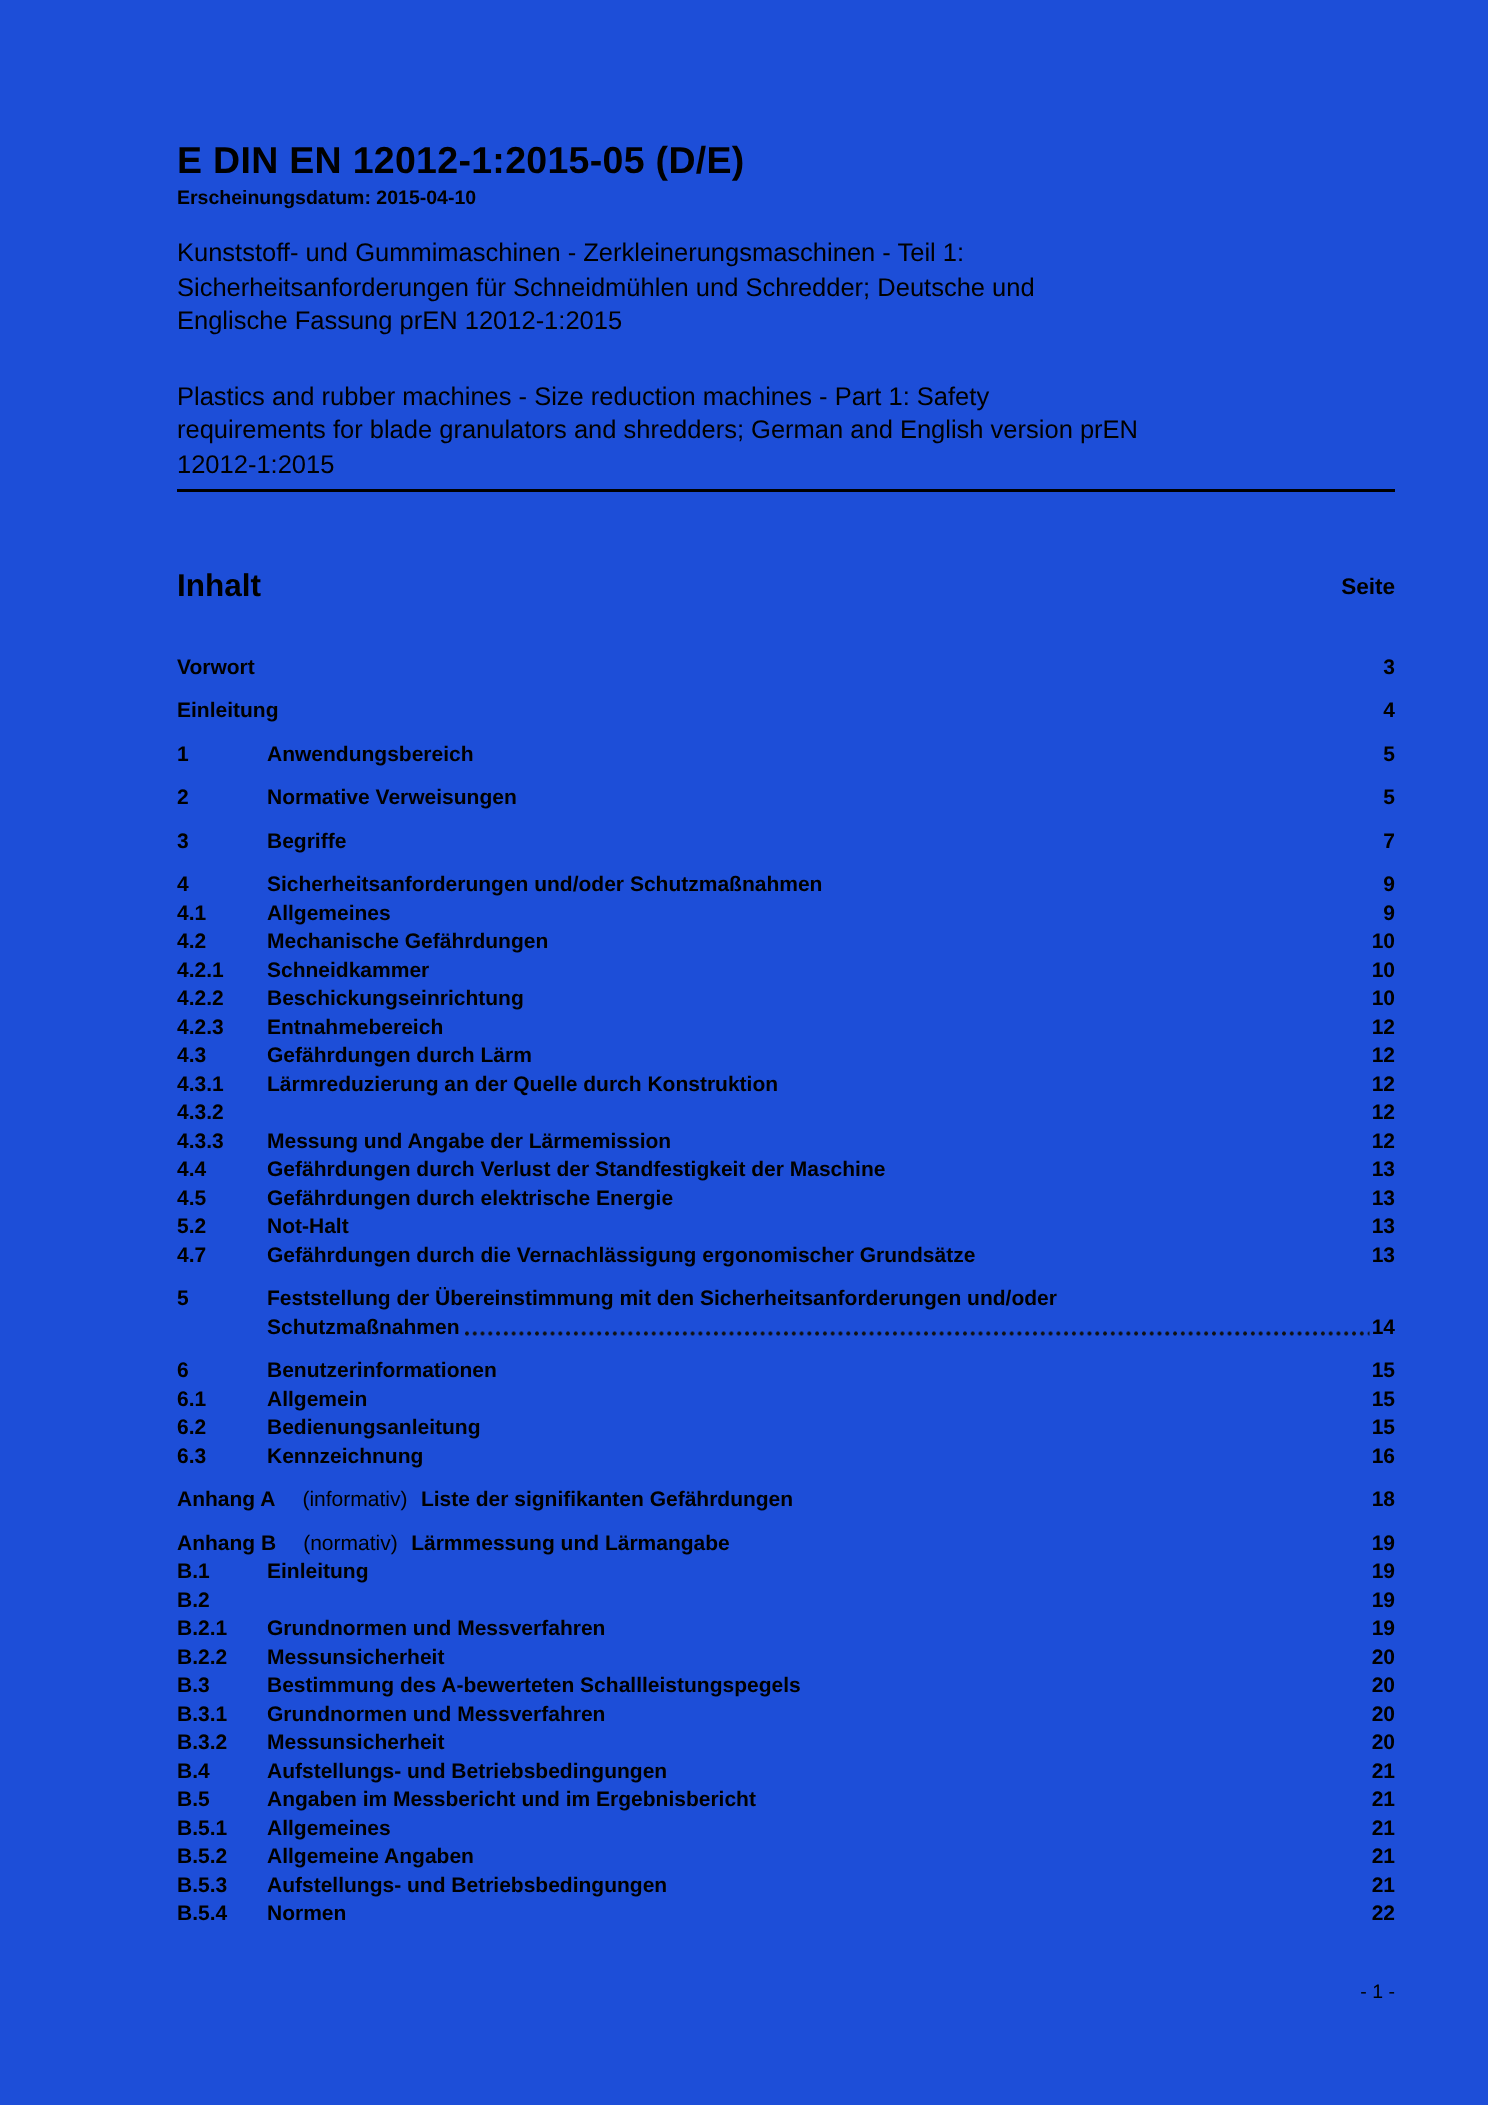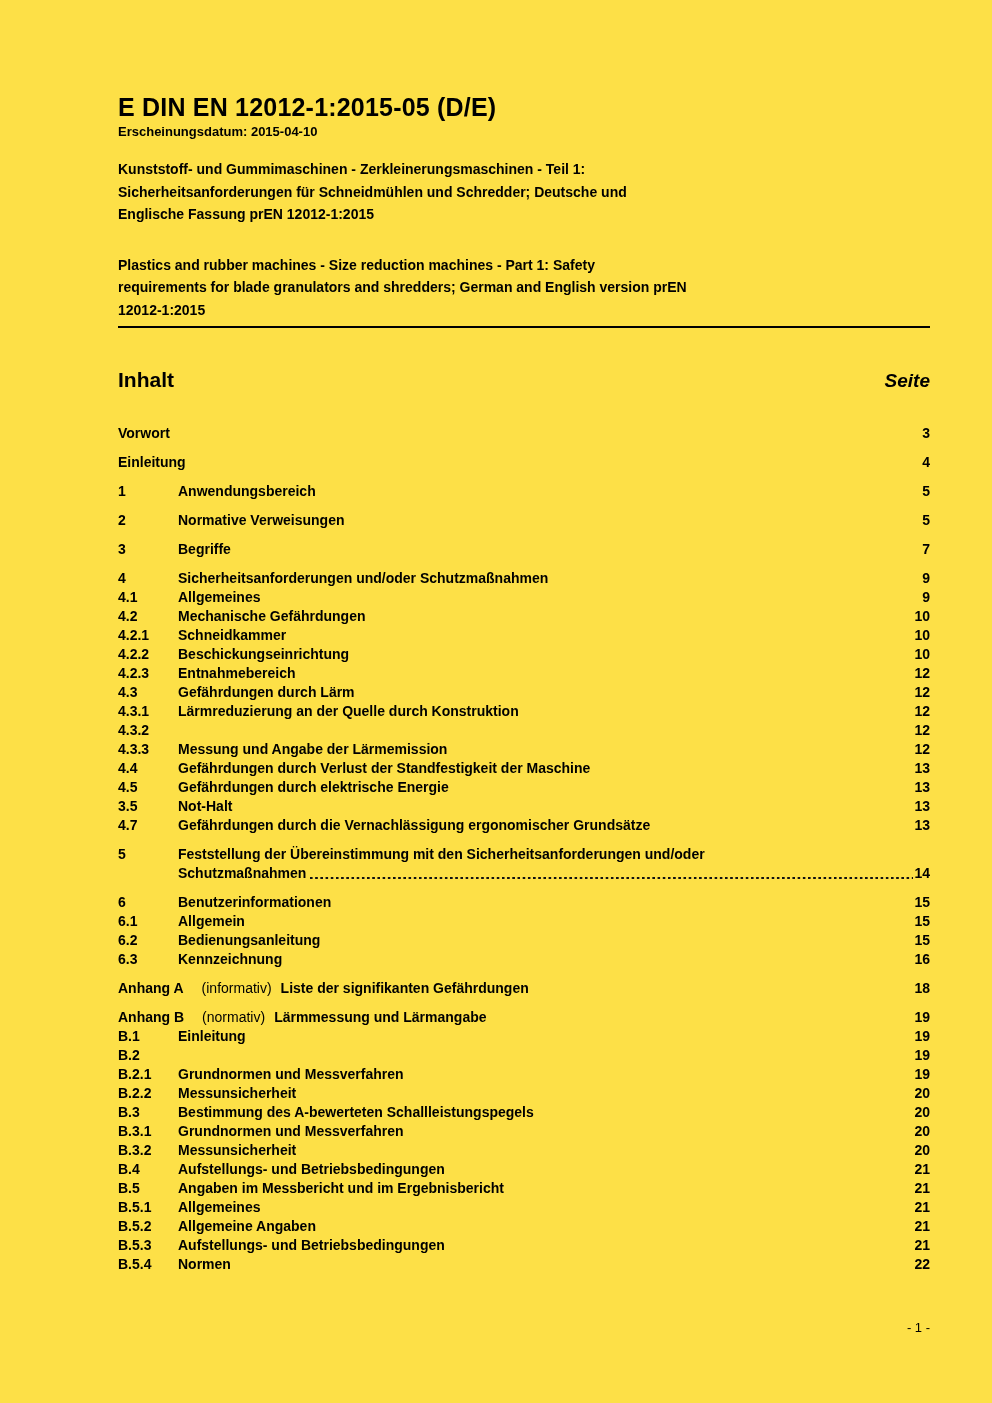--- a/index.html
+++ b/index.html
@@ -1,43 +1,43 @@
 <!DOCTYPE html>
 <html><head>
 <meta charset="utf-8">
 <style>
   html,body{margin:0;padding:0;background:#e8e8e8;}
   .page{
     position:relative;
     width:992px;height:1403px;
-    background:#fde047;
+    background:#1d4ed8;
     font-family:"Liberation Sans",sans-serif;
     color:#000;
     overflow:hidden;
     margin:0 auto;
   }
   .content{position:absolute;left:118px;top:0;width:812px;}
   .doc-title{
     margin:93px 0 0 0;
     font-size:25px;line-height:28px;font-weight:bold;letter-spacing:0.2px;
   }
   .pub-date{font-size:13px;font-weight:bold;margin-top:3px;}
-  .title-block{font-size:14px;font-weight:bold;line-height:22.5px;}
+  .title-block{font-size:17px;font-weight:normal;line-height:22.5px;}
   .title-de{margin-top:19px;}
   .title-en{margin-top:28px;}
   .header-rule{
     border:none;border-top:2px solid #000;
     margin:5px 0 0 0;width:812px;
   }
   .toc-head{
-    display:flex;justify-content:space-between;align-items:flex-end;
-    margin-top:40px;
+    display:flex;justify-content:space-between;align-items:center;
+    margin-top:51px;
   }
   .toc-heading{font-size:21px;font-weight:bold;margin:0;}
-  .seite-label{font-size:19px;font-weight:bold;font-style:italic;}
+  .seite-label{font-size:15px;font-weight:bold;}
   .toc{margin-top:32px;font-size:14px;font-weight:bold;line-height:19px;}
   .toc-row{display:flex;width:100%;align-items:center;}
   .toc-row.block{display:block;}
   .toc-row.gap{margin-top:10px;}
   .l1,.l2{display:flex;width:100%;}
   .num{flex:0 0 60px;white-space:nowrap;}
   .toc-title{flex:0 0 auto;white-space:nowrap;}
   .qualifier{font-weight:normal;margin:0 9px 0 6px;padding-left:12px;}
   .dots{
     flex:1 1 auto;min-width:8px;
@@ -174,21 +174,21 @@
           <span class="dots"></span>
           <span class="pagenum">13</span>
         </div>
         <div class="toc-row">
           <span class="num">4.5</span>
           <span class="toc-title">Gefährdungen durch elektrische Energie</span>
           <span class="dots"></span>
           <span class="pagenum">13</span>
         </div>
         <div class="toc-row">
-          <span class="num">3.5</span>
+          <span class="num">5.2</span>
           <span class="toc-title">Not-Halt</span>
           <span class="dots"></span>
           <span class="pagenum">13</span>
         </div>
         <div class="toc-row">
           <span class="num">4.7</span>
           <span class="toc-title">Gefährdungen durch die Vernachlässigung ergonomischer Grundsätze</span>
           <span class="dots"></span>
           <span class="pagenum">13</span>
         </div>

